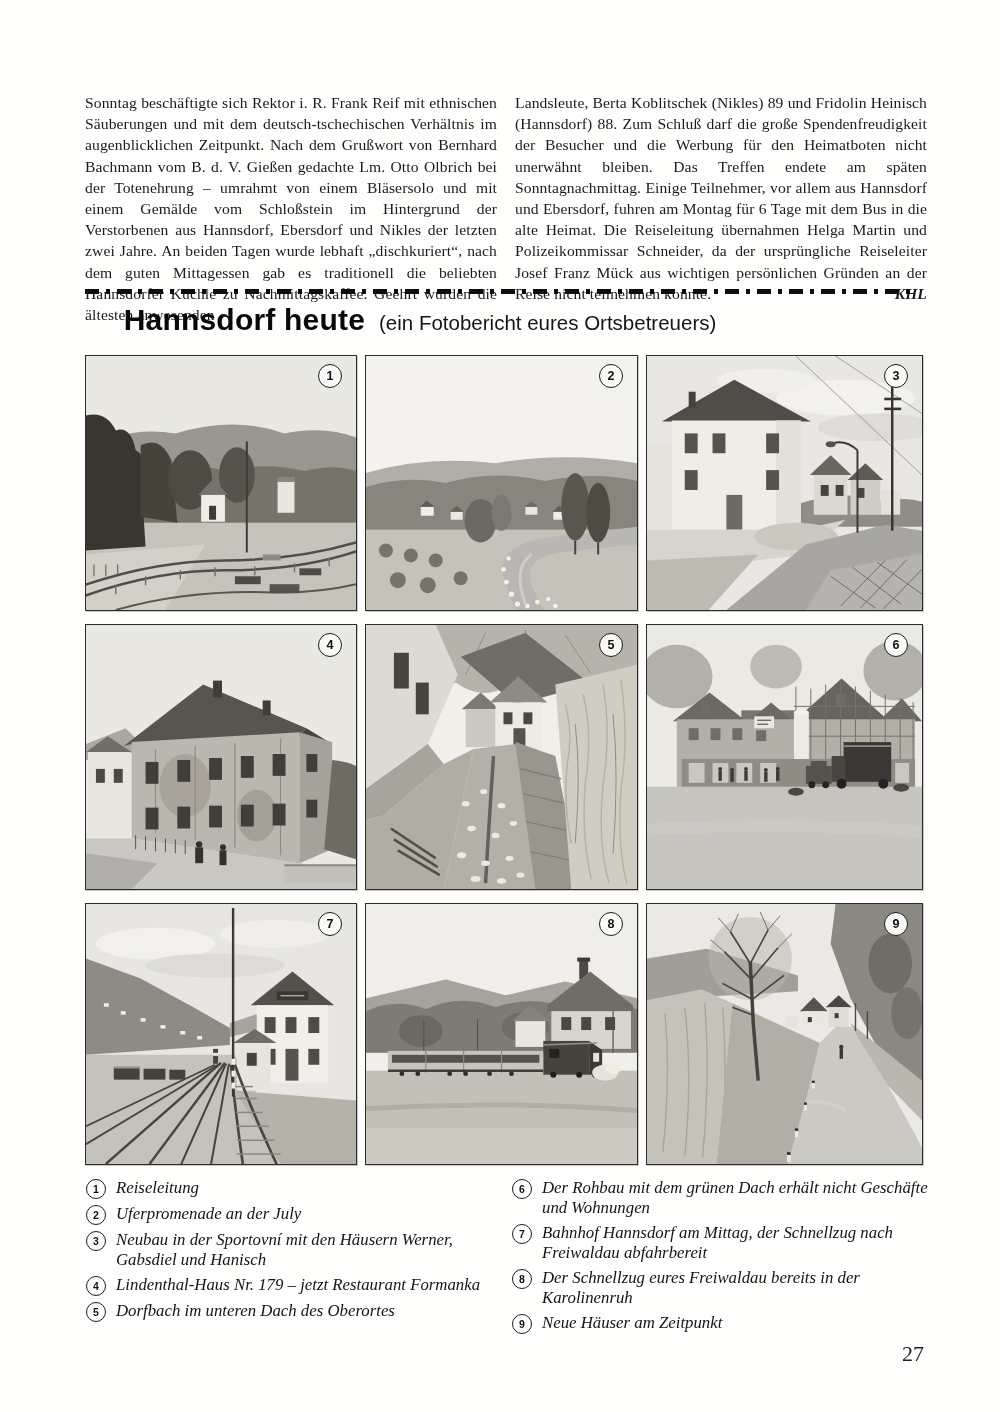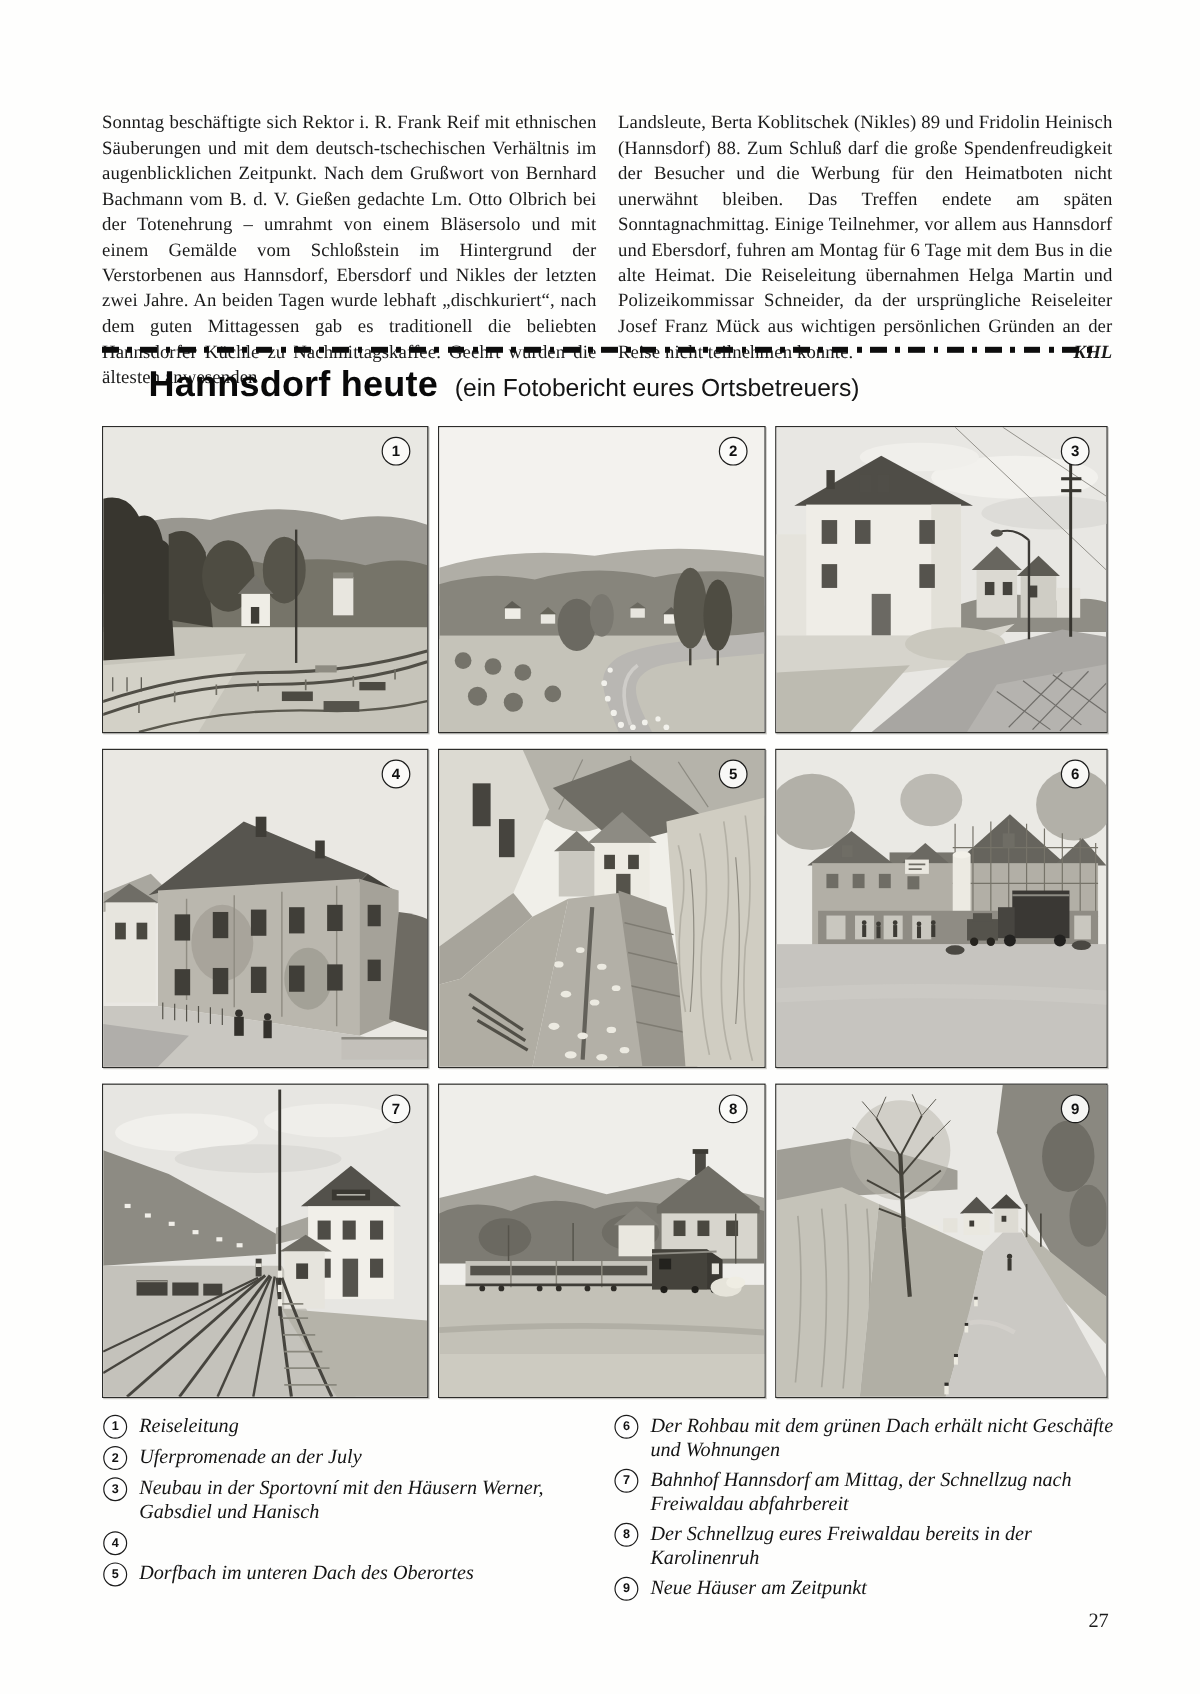--- a/index.html
+++ b/index.html
@@ -29,21 +29,21 @@
          border:1.6px solid #1b1b1a;background:rgba(251,251,249,.96);display:flex;align-items:center;
          justify-content:center;font-family:"Liberation Sans",sans-serif;font-size:12.5px;font-weight:600;color:#111;}
   
   .caps{position:absolute;top:1178px;width:412px;}
   .caps-left{left:86px;}
   .caps-right{left:512px;width:418px;}
   .cap{display:flex;gap:10px;margin:0 0 5px 0;font-style:italic;font-size:16.8px;line-height:20px;color:#141414;}
   .cap .cnum{flex:none;width:18px;height:18px;margin-top:1px;border:1.4px solid #1c1c1c;border-radius:50%;
          display:flex;align-items:center;justify-content:center;font-family:"Liberation Sans",sans-serif;
          font-style:normal;font-size:10.5px;font-weight:600;color:#111;background:#fff;}
-  .pageno{position:absolute;top:1341px;right:76px;font-size:17px;color:#1c1c1c;}
+  .pageno{position:absolute;top:1341px;right:76px;font-size:22px;color:#1c1c1c;}
 </style>
 </head>
 <body>
 
 <div class="page">
 
   <p class="col col-left">Sonntag beschäftigte sich Rektor i. R. Frank Reif mit ethnischen Säuberungen und mit dem deutsch-tschechischen Verhältnis im augenblicklichen Zeitpunkt. Nach dem Grußwort von Bernhard Bachmann vom B. d. V. Gießen gedachte Lm. Otto Olbrich bei der Totenehrung – umrahmt von einem Bläsersolo und mit einem Gemälde vom Schloßstein im Hintergrund der Verstorbenen aus Hannsdorf, Ebersdorf und Nikles der letzten zwei Jahre. An beiden Tagen wurde lebhaft „dischkuriert“, nach dem guten Mittagessen gab es traditionell die beliebten Hannsdorfer Küchle zu Nachmittagskaffee. Geehrt wurden die ältesten anwesenden</p>
   <p class="col col-right"><span>Landsleute, Berta Koblitschek (Nikles) 89 und Fridolin Heinisch (Hannsdorf) 88. Zum Schluß darf die große Spendenfreudigkeit der Besucher und die Werbung für den Heimatboten nicht unerwähnt bleiben. Das Treffen endete am späten Sonntagnachmittag. Einige Teilnehmer, vor allem aus Hannsdorf und Ebersdorf, fuhren am Montag für 6 Tage mit dem Bus in die alte Heimat. Die Reiseleitung übernahmen Helga Martin und Polizeikommissar Schneider, da der ursprüngliche Reiseleiter Josef Franz Mück aus wichtigen persönlichen Gründen an der Reise nicht teilnehmen konnte.</span><span class="sig">KHL</span></p>
 
   <div class="divider"></div>
@@ -605,20 +605,21 @@
     <p class="cap">
         <span class="cnum">2</span>
         <span>Uferpromenade an der July</span>
       </p>
     <p class="cap">
         <span class="cnum">3</span>
         <span>Neubau in der Sportovní mit den Häusern Werner, Gabsdiel und Hanisch</span>
       </p>
     <p class="cap">
         <span class="cnum">4</span>
+        <span>Lindenthal-Haus Nr. 179 – jetzt Restaurant Formanka</span>
       </p>
     <p class="cap">
         <span class="cnum">5</span>
         <span>Dorfbach im unteren Dach des Oberortes</span>
       </p>
   </div>
 
   <div class="caps caps-right">
     <p class="cap">
         <span class="cnum">6</span>

